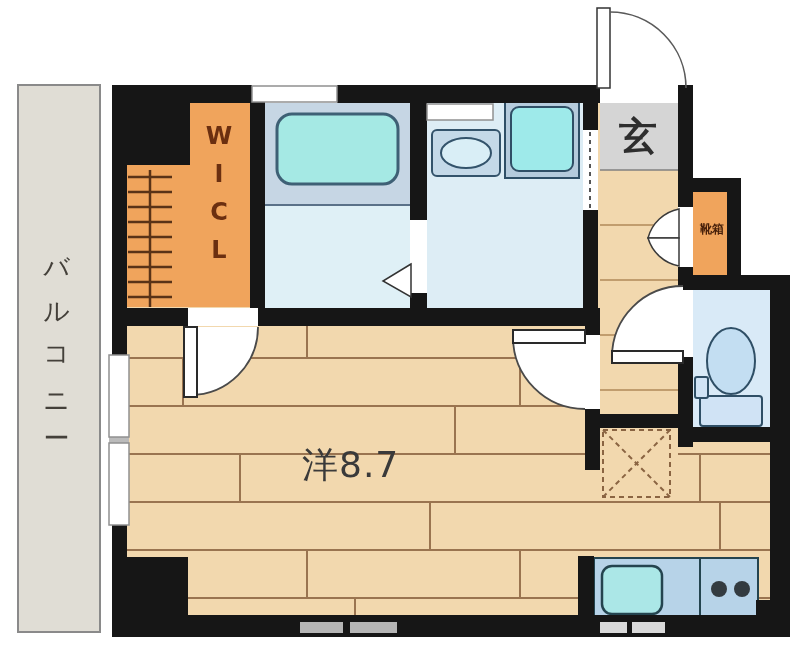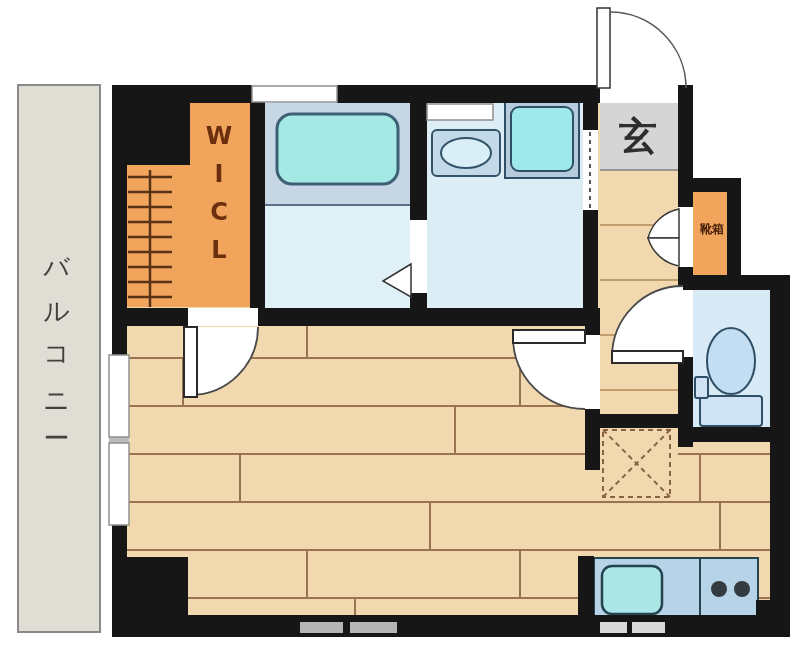--- a/index.html
+++ b/index.html
@@ -185,13 +185,14 @@
 
     <rect x="597" y="8" width="13" height="80" fill="#ffffff" stroke="#333333" stroke-width="1.5"></rect>
     <path d="M 610 12 A 76 76 0 0 1 686 88" fill="none" stroke="#5a5a5a" stroke-width="1.6"></path>
   </g>
 </svg>
 
   <div class="label v balcony-label">バルコニー</div>
   <div class="label v wicl-label">WICL</div>
   <div class="label entrance-label">玄</div>
   <div class="label shoebox-label">靴箱</div>
+  <div class="label mainroom-label">洋8.7</div>
 </div>
 
 </body></html>

